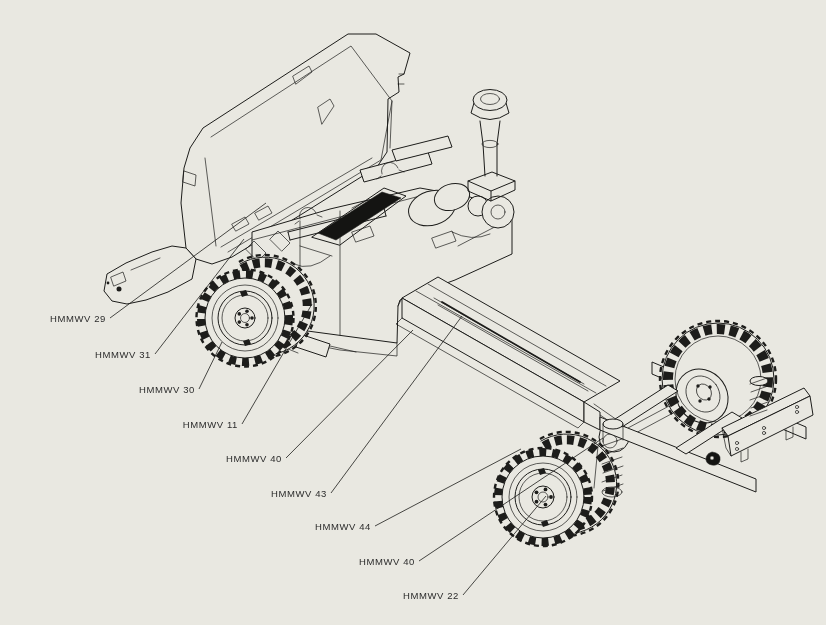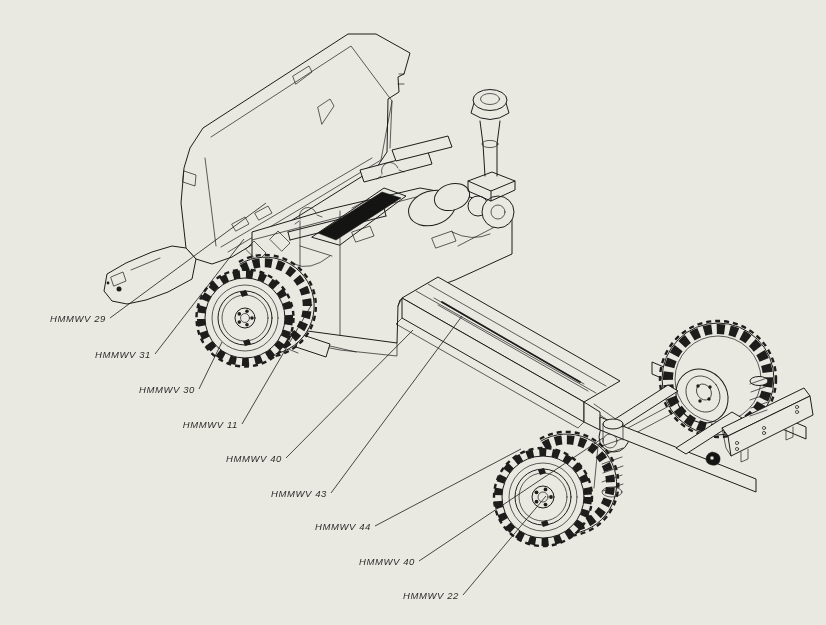--- a/index.html
+++ b/index.html
@@ -2,21 +2,21 @@
 <html style="--bg: #e9e8e1; --line: #1d1d1b; --label: #2b2b2b; --radiator: #141412;"><head>
 <meta charset="utf-8">
 <style>
   :root{
     --bg:#e9e8e1;
     --line:#1d1d1b;
     --label:#2b2b2b;
     --radiator:#141412;
   }
   html,body{margin:0;padding:0;background:var(--bg);}
-  .stage{position:relative;width:826px;height:625px;background:var(--bg);overflow:hidden;font-style:italic;}
+  .stage{position:relative;width:826px;height:625px;background:var(--bg);overflow:hidden;}
   svg{position:absolute;left:0;top:0;}
   .ln{fill:none;stroke:var(--line);stroke-width:1;stroke-linejoin:round;stroke-linecap:round}
   .fillbg{fill:var(--bg);stroke:var(--line);stroke-width:1;stroke-linejoin:round}
   .thin{stroke-width:.7}
   .dark{fill:var(--radiator);stroke:var(--line);stroke-width:.6}
   .dot{fill:var(--line);stroke:none}
   .tread{fill:none;stroke:var(--line)}
   .scallop{fill:none;stroke:var(--line);stroke-width:2.4}
   .leader{stroke:var(--line);stroke-width:.8;fill:none}
   .callout-text{font-family:"Liberation Sans",sans-serif;font-size:9.5px;letter-spacing:.6px;fill:var(--label)}

